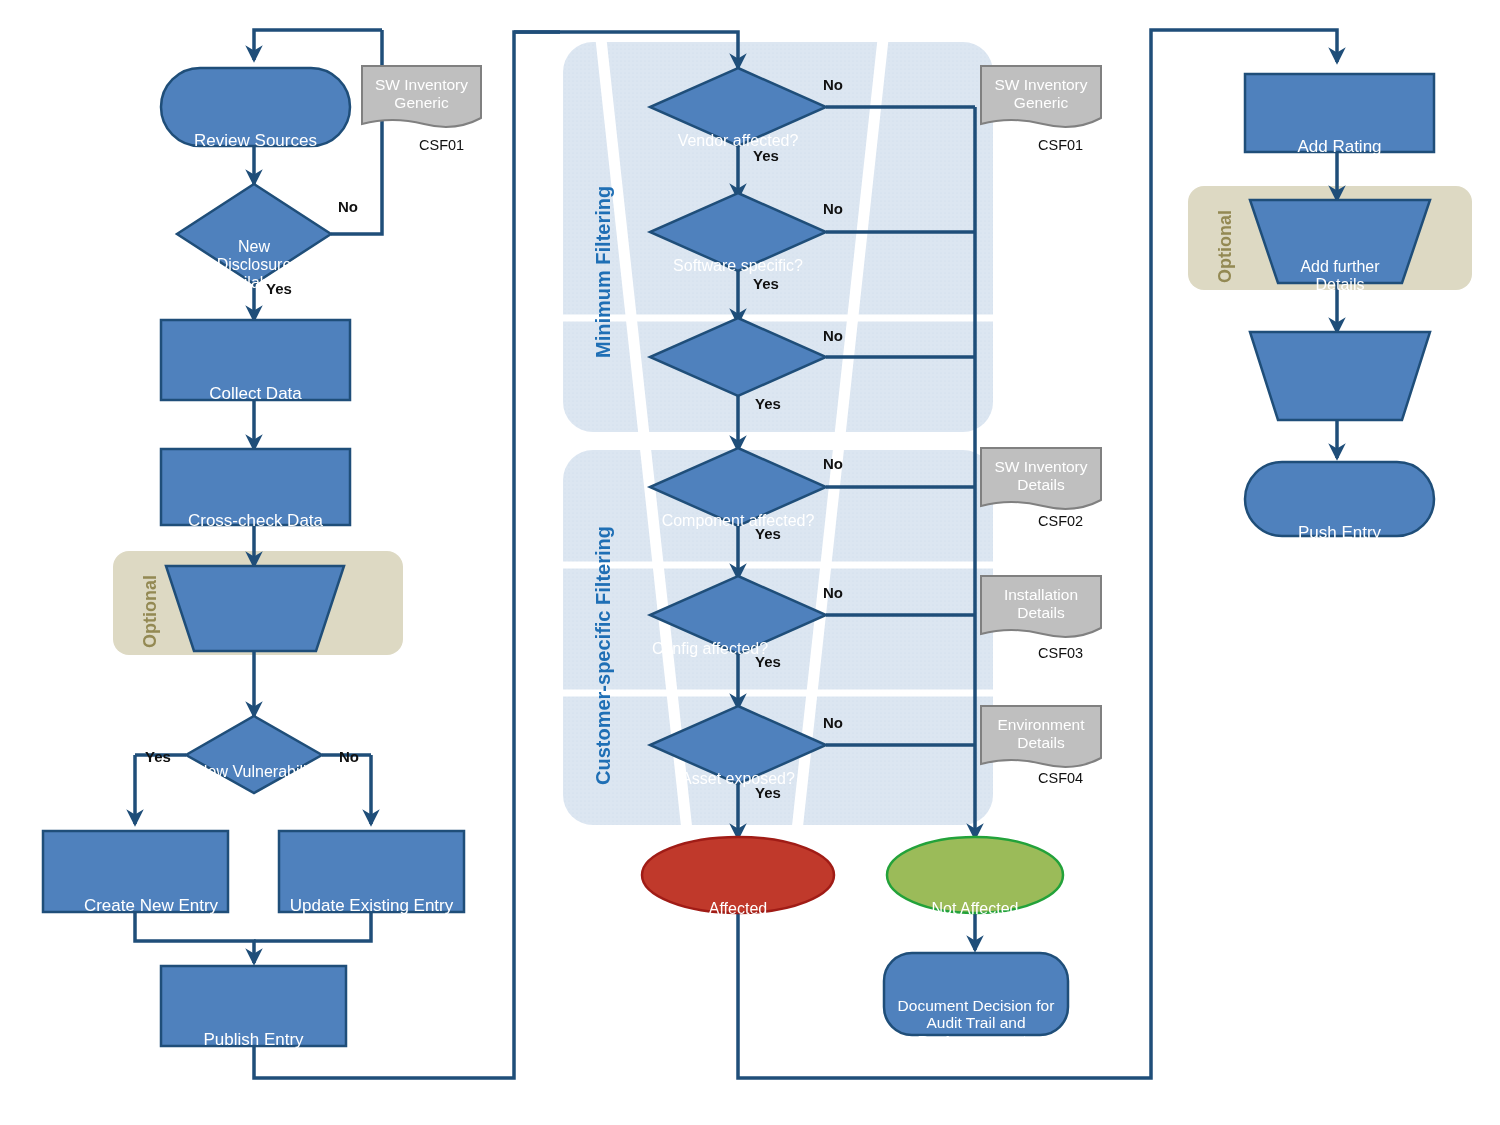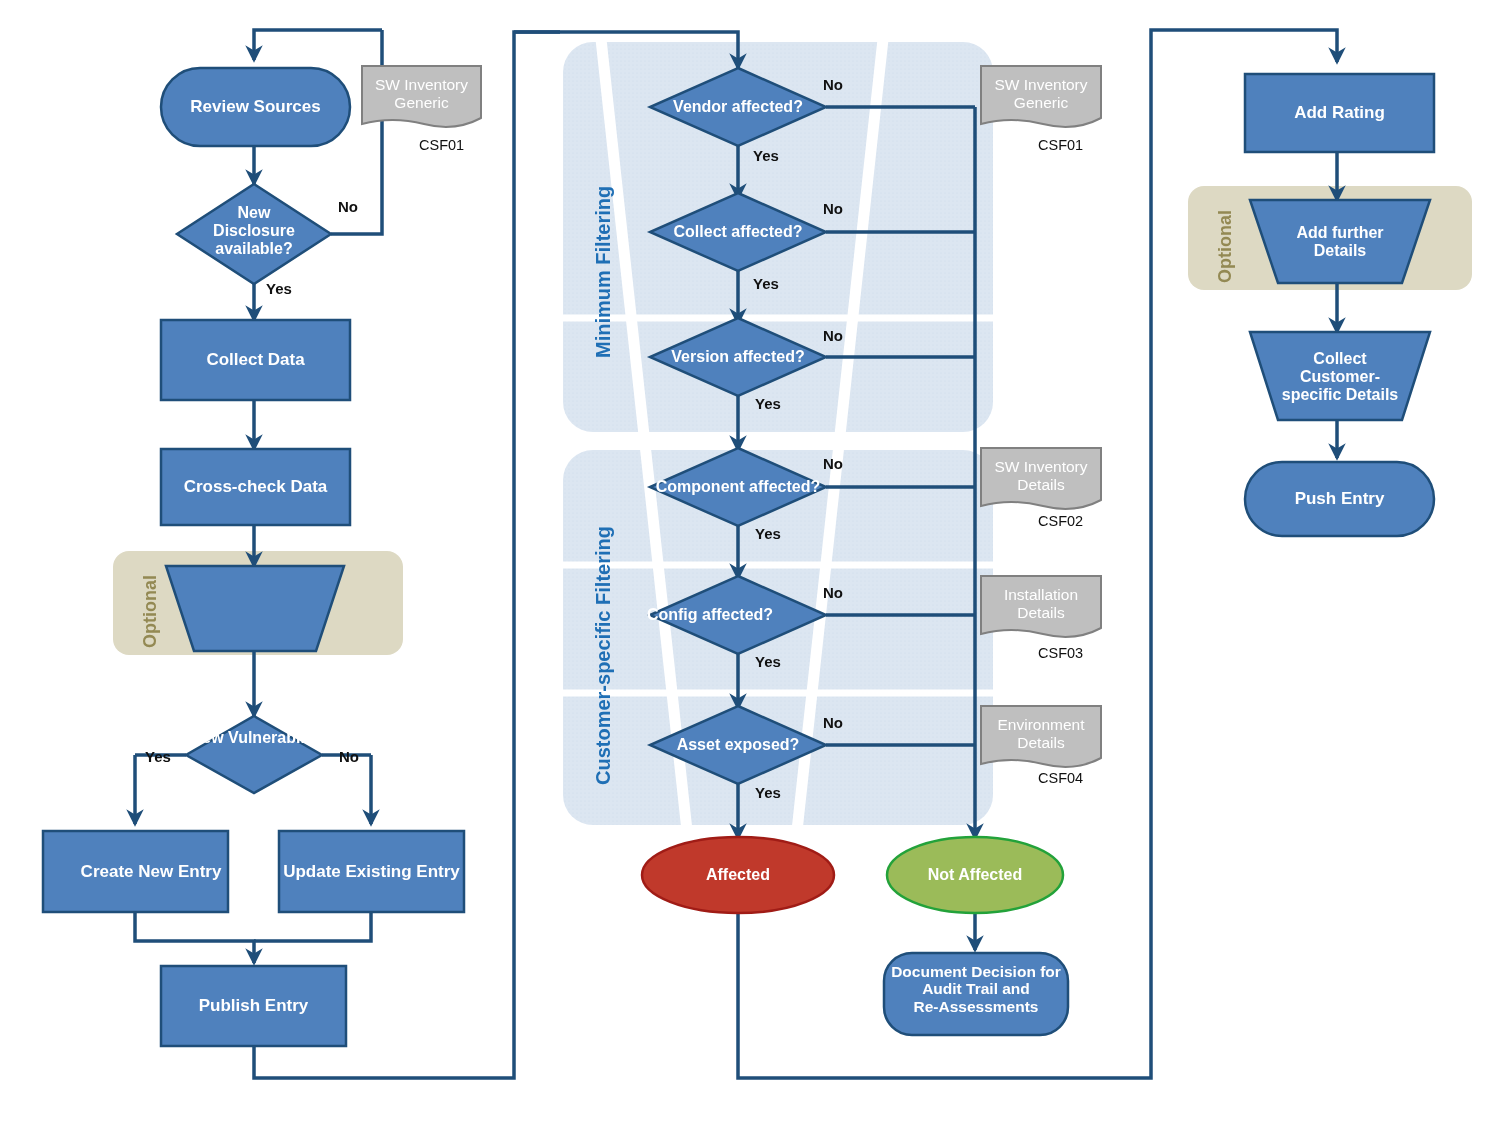--- a/index.html
+++ b/index.html
@@ -5,24 +5,25 @@
   html,body{margin:0;padding:0;background:#ffffff;}
   body{font-family:"Liberation Sans", sans-serif;}
   #stage{position:relative;width:1500px;height:1125px;background:#fff;overflow:hidden;}
   #svgroot{position:absolute;left:0;top:0;width:1500px;height:1125px;}
 
   .node-label{
     position:absolute;
     display:flex;align-items:center;justify-content:center;
     text-align:center;
     color:#ffffff;
-    font-weight:bold;
+    font-weight:normal;
     line-height:1.12;
     pointer-events:none;
     white-space:pre-line;
+    margin-top:34px;
   }
   .edge-label{
     position:absolute;
     color:#111111;
     font-weight:bold;
     font-size:15px;
     white-space:nowrap;
   }
   .note-label{
     position:absolute;
@@ -206,22 +207,21 @@
   <div class="group-label opt-label" style="left:140px;top:648px;transform:rotate(-90deg);">Optional</div>
 
   <div class="note-label" style="left:362px;top:68px;width:119px;height:52px;">SW Inventory
 Generic</div>
   <div class="csf-label" style="left:403px;top:137px;">CSF01</div>
 
   <div class="group-label filt-label" style="left:592px;top:358px;transform:rotate(-90deg);">Minimum Filtering</div>
   <div class="group-label filt-label" style="left:592px;top:785px;transform:rotate(-90deg);">Customer-specific Filtering</div>
 
   <div class="node-label" style="left:650px;top:68px;width:176px;height:78px;font-size:16px;">Vendor affected?</div>
-  <div class="node-label" style="left:650px;top:193px;width:176px;height:78px;font-size:16px;">Collect affected?</div>
-  <div class="node-label" style="left:650px;top:318px;width:176px;height:78px;font-size:16px;">Version affected?</div>
+  <div class="node-label" style="left:650px;top:193px;width:176px;height:78px;font-size:16px;">Software specific?</div>
   <div class="node-label" style="left:646px;top:448px;width:184px;height:78px;font-size:16px;">Component affected?</div>
   <div class="node-label" style="left:622px;top:576px;width:176px;height:78px;font-size:16px;">Config affected?</div>
   <div class="node-label" style="left:650px;top:706px;width:176px;height:78px;font-size:16px;">Asset exposed?</div>
 
   <div class="edge-label" style="left:823px;top:76px;">No</div>
   <div class="edge-label" style="left:753px;top:147px;">Yes</div>
   <div class="edge-label" style="left:823px;top:200px;">No</div>
   <div class="edge-label" style="left:753px;top:275px;">Yes</div>
   <div class="edge-label" style="left:823px;top:327px;">No</div>
   <div class="edge-label" style="left:755px;top:395px;">Yes</div>
@@ -250,20 +250,17 @@
 
   <div class="node-label" style="left:642px;top:837px;width:192px;height:76px;font-size:16px;">Affected</div>
   <div class="node-label" style="left:887px;top:837px;width:176px;height:76px;font-size:16px;text-align:center;">Not Affected</div>
   <div class="node-label" style="left:884px;top:953px;width:184px;height:72px;font-size:15.5px;">Document Decision for
 Audit Trail and
 Re-Assessments</div>
 
   <div class="node-label" style="left:1245px;top:74px;width:189px;height:78px;font-size:17px;">Add Rating</div>
   <div class="node-label" style="left:1265px;top:204px;width:150px;height:76px;font-size:16px;">Add further
 Details</div>
-  <div class="node-label" style="left:1265px;top:336px;width:150px;height:82px;font-size:16px;">Collect
-Customer-
-specific Details</div>
   <div class="node-label" style="left:1245px;top:462px;width:189px;height:74px;font-size:17px;">Push Entry</div>
 
   <div class="group-label opt-label" style="left:1215px;top:283px;transform:rotate(-90deg);">Optional</div>
 
 </div>
 
 </body></html>

